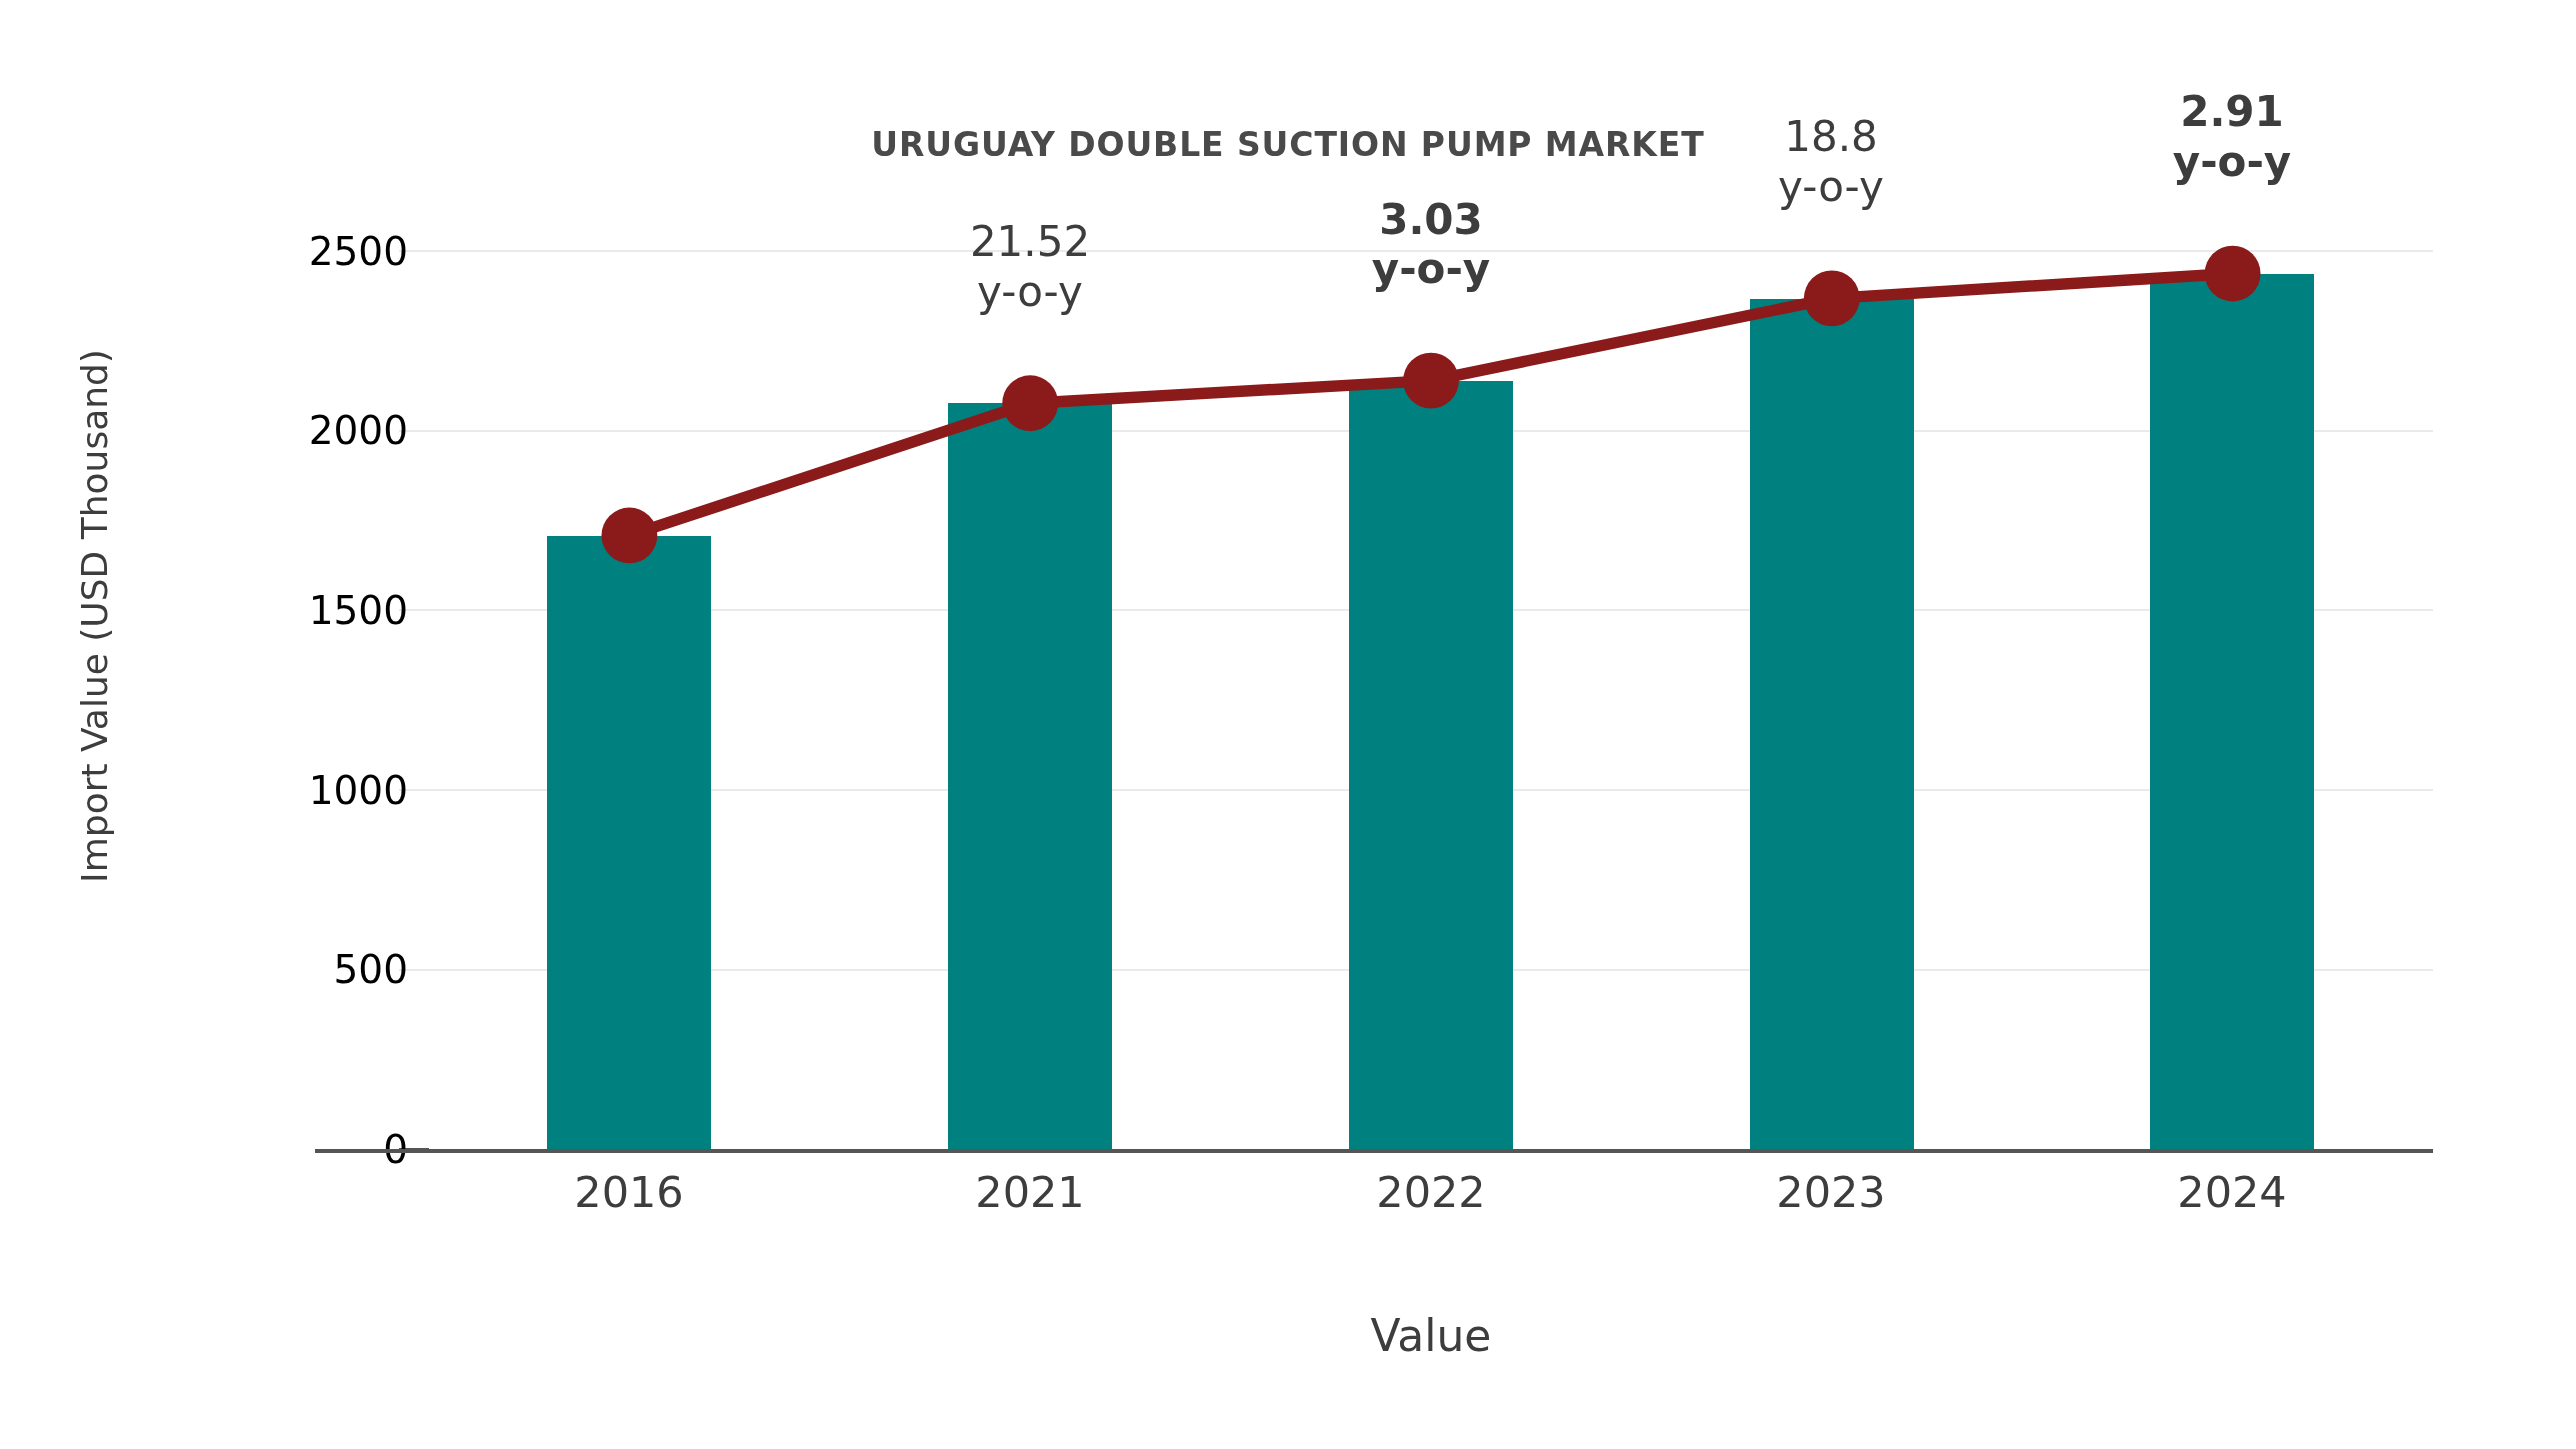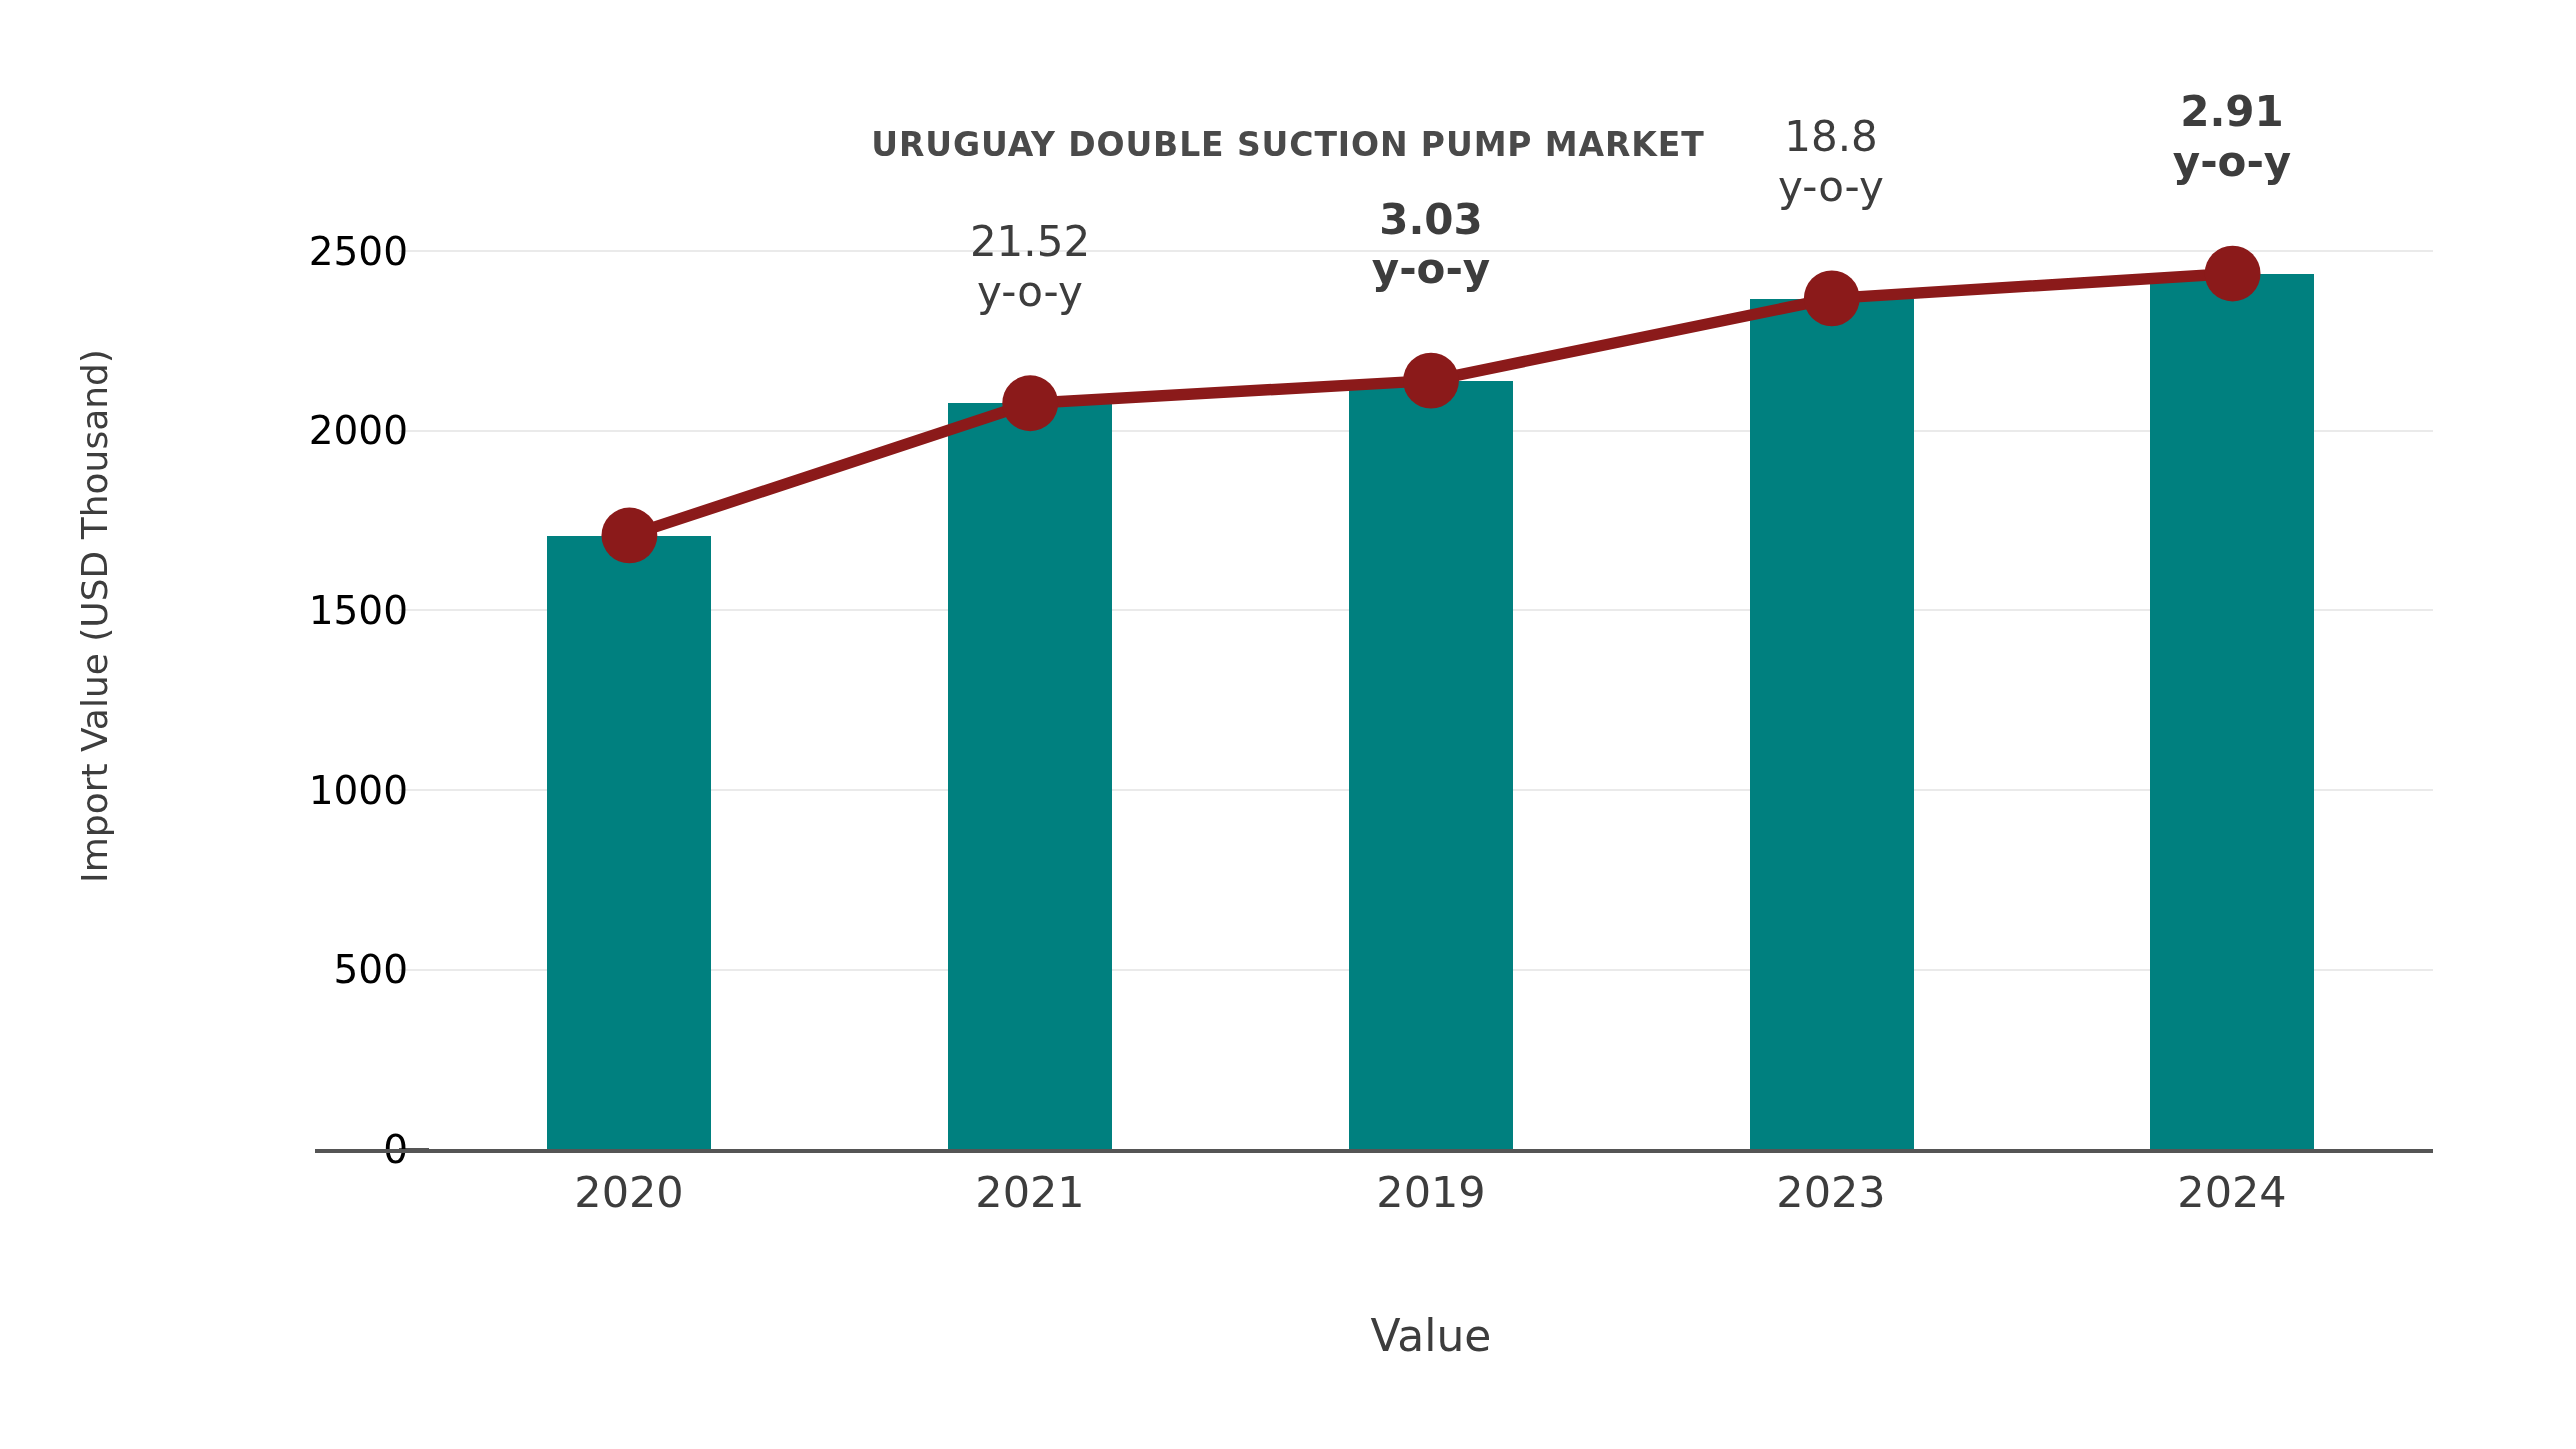--- a/index.html
+++ b/index.html
@@ -212,23 +212,23 @@
           <span class="ann-value">18.8</span>
           <span class="ann-unit">y-o-y</span>
         </div>
         <div class="annotation" style="left: 1803px; top: -128px; font-weight: bold;">
           <span class="ann-value">2.91</span>
           <span class="ann-unit">y-o-y</span>
         </div>
       </div>
 
     <div id="x-tick-labels">
-        <div class="x-tick-label" style="left: 200px;">2020</div>
+        <div class="x-tick-label" style="left: 200px;">2016</div>
         <div class="x-tick-label" style="left: 601px;">2021</div>
-        <div class="x-tick-label" style="left: 1002px;">2019</div>
+        <div class="x-tick-label" style="left: 1002px;">2022</div>
         <div class="x-tick-label" style="left: 1402px;">2023</div>
         <div class="x-tick-label" style="left: 1803px;">2024</div>
       </div>
 
     <div id="x-axis-title">Value</div>
   </div>
 </div>
 
 
 </body></html>

